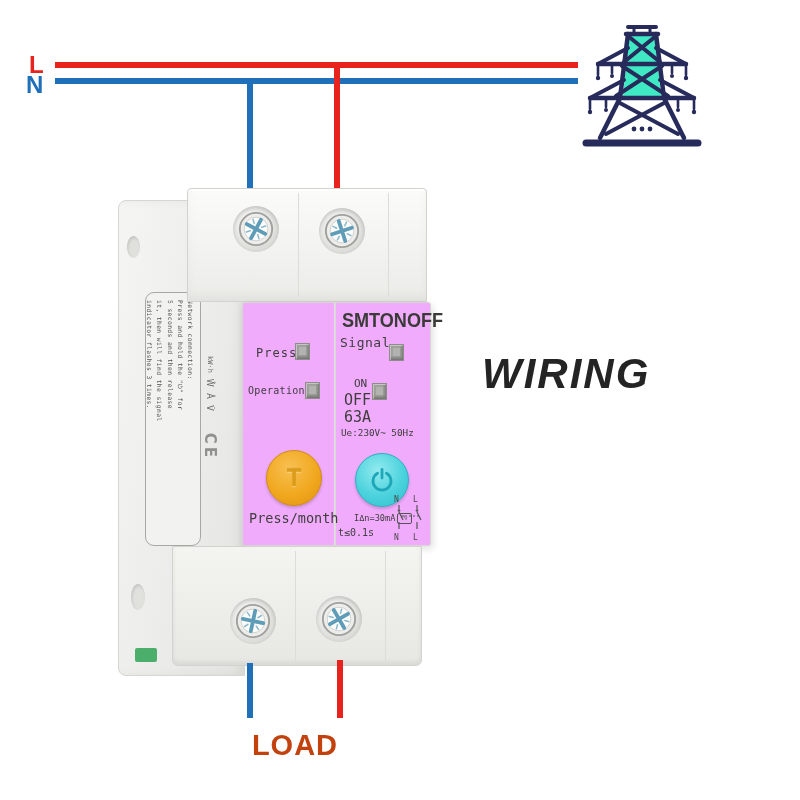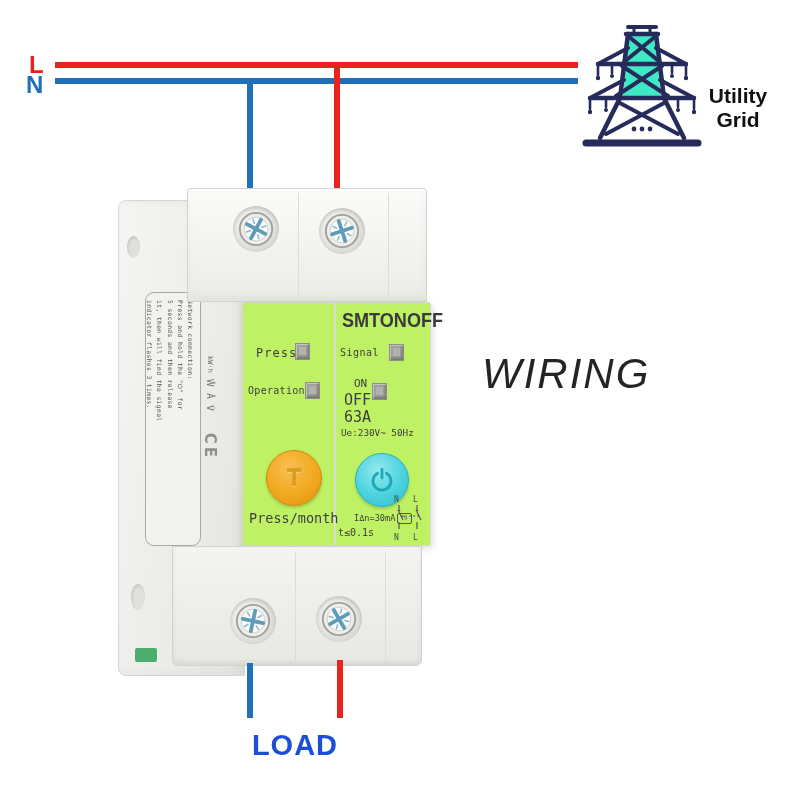--- a/index.html
+++ b/index.html
@@ -15,25 +15,25 @@
   .ln-label{position:absolute;font-weight:800;font-size:24px;line-height:1;}
   .lbl-live{color:#e8231d;}
   .lbl-neutral{color:#1f70b8;}
 
   
   .grid-caption{position:absolute;left:691px;top:84px;width:94px;text-align:center;
                 font-weight:800;font-size:21px;line-height:1.15;color:#111;}
 
   
   .title-line{position:absolute;font-style:italic;font-size:42px;letter-spacing:2px;
-              color:#242424;font-weight:400;}
+              color:#242424;font-weight:700;}
 
   
   .load-label{position:absolute;left:225px;top:729px;width:140px;text-align:center;
-              font-weight:800;font-size:29px;letter-spacing:1px;color:#1d4ed8;}
+              font-weight:800;font-size:29px;letter-spacing:1px;color:#c2410c;}
 
   
   .device{position:absolute;left:115px;top:188px;width:317px;height:492px;}
   .side-face{position:absolute;left:3px;top:12px;width:125px;height:474px;
              background:linear-gradient(100deg,#f5f5f3 0%,#ececea 55%,#e3e3e0 100%);
              border:1px solid #d6d6d2;border-radius:8px 0 0 8px;
              box-shadow:inset -6px 0 10px rgba(0,0,0,.05);}
   .oval{position:absolute;background:#e0e0dd;border-radius:50%;
         box-shadow:inset 1px 2px 3px rgba(0,0,0,.12);}
   .din-clip{position:absolute;left:20px;top:460px;width:22px;height:14px;
@@ -58,21 +58,21 @@
              box-shadow:inset 0 2px 0 rgba(255,255,255,.8), inset 0 -6px 8px rgba(0,0,0,.04);}
   .bottom-block{left:57px;top:358px;width:250px;height:120px;border-radius:0 0 6px 6px;
                 background:linear-gradient(180deg,#f4f4f1,#e7e7e4);
                 box-shadow:inset 0 -3px 5px rgba(0,0,0,.07);}
   .seam{position:absolute;top:4px;bottom:4px;width:1px;background:#dcdcd8;}
   .screw-recess{position:absolute;width:46px;height:46px;border-radius:50%;
                 background:radial-gradient(circle at 40% 35%,#f2f2f0 20%,#dadad6 75%,#cfcfcb 100%);
                 box-shadow:inset 0 2px 4px rgba(0,0,0,.18);
                 display:flex;align-items:center;justify-content:center;}
 
-  .panel{position:absolute;left:127px;top:114px;width:189px;height:244px;background:#bef264;
+  .panel{position:absolute;left:127px;top:114px;width:189px;height:244px;background:#f0abfc;
          border:1px solid #d6d6d2;border-radius:3px;box-sizing:border-box;
          box-shadow:2px 3px 7px rgba(0,0,0,.12);}
   .module-seam{position:absolute;left:91px;top:0;bottom:0;width:2px;
                background:linear-gradient(90deg,#e6e6e2,#d4d4d0);}
   .brand{position:absolute;left:99px;top:5px;width:90px;font-weight:700;font-size:21px;
          color:#3a3a38;transform:scaleX(.86);transform-origin:left;white-space:nowrap;
          font-family:"Liberation Sans",sans-serif;}
   .led{position:absolute;width:15px;height:17px;background:#a0a09d;border:1px solid #8d8d8a;
        box-sizing:border-box;box-shadow:inset 1px 1px 0 rgba(255,255,255,.4), inset -1px -2px 3px rgba(0,0,0,.28);}
   .led::after{content:"";position:absolute;left:3px;top:3px;width:7px;height:8px;background:#b2b2af;}
@@ -132,24 +132,20 @@
       <circle cx="8" cy="88" r="2.2"></circle>
         <circle cx="112" cy="88" r="2.2"></circle>
       <circle cx="24" cy="86" r="2"></circle>
         <circle cx="96" cy="86" r="2"></circle>
       <circle cx="52" cy="105" r="2.4"></circle>
         <circle cx="60" cy="105" r="2.4"></circle>
         <circle cx="68" cy="105" r="2.4"></circle>
     </g>
   </svg>
 
-  <div class="grid-caption">
-    <div>Utility</div>
-    <div>Grid</div>
-  </div>
 
   <div class="title-line" style="left:482px;top:350px;">WIRING</div>
 
   <div class="device">
 
     <div class="side-face"></div>
     <div class="oval" style="left:12px;top:48px;width:13px;height:22px;"></div>
     <div class="oval" style="left:80px;top:70px;width:12px;height:22px;"></div>
     <div class="oval" style="left:16px;top:396px;width:14px;height:26px;"></div>
     <div class="din-clip"></div>
@@ -203,21 +199,21 @@
     </div>
 
     <div class="panel">
       <div class="module-seam"></div>
 
       <div class="brand">SMTONOFF</div>
 
       <span class="p-txt mono" style="left:13px;top:43px;font-size:12px;letter-spacing:1px;">Press</span>
       <div class="led" style="left:52px;top:40px;"></div>
 
-      <span class="p-txt mono" style="left:97px;top:44px;font-size:10px;letter-spacing:.5px;text-align:right;">Signal</span>
+      <span class="p-txt mono" style="left:97px;top:32px;font-size:13px;letter-spacing:.5px;text-align:right;">Signal</span>
       <div class="led" style="left:146px;top:41px;"></div>
 
       <span class="p-txt mono" style="left:5px;top:82px;font-size:10px;letter-spacing:.3px;">Operation</span>
       <div class="led" style="left:62px;top:79px;"></div>
 
       <span class="p-txt mono" style="left:103px;top:74px;font-size:11px;margin-left:8px;">ON</span>
       <span class="p-txt mono" style="left:101px;top:88px;font-size:15px;">OFF</span>
       <div class="led" style="left:129px;top:80px;"></div>
 
       <span class="p-txt mono" style="left:101px;top:105px;font-size:15px;">63A</span>

